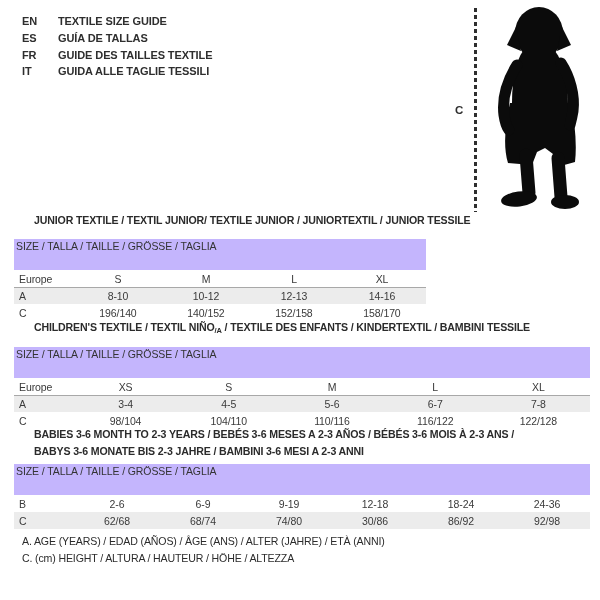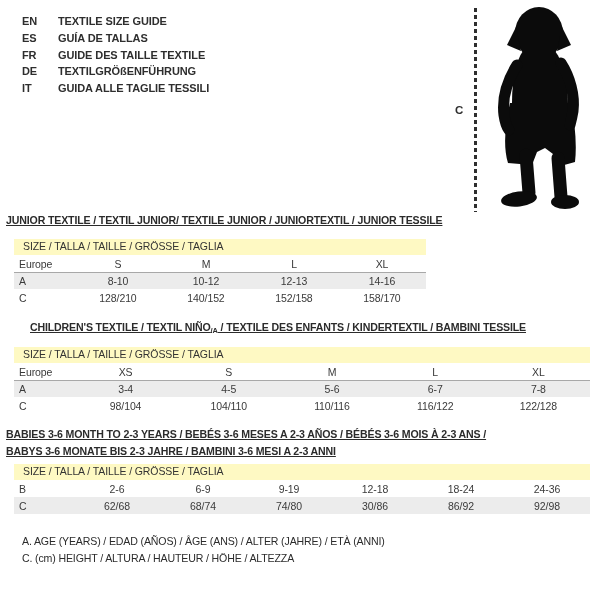--- a/index.html
+++ b/index.html
@@ -13,32 +13,32 @@
   .lang-code{width:36px;}
   .lang-text{white-space:nowrap;}
 
   
   .figure-line{position:absolute;left:474px;top:8px;height:204px;width:2.5px;
     background:repeating-linear-gradient(#2e2e2e 0 3.5px,transparent 3.5px 7px);}
   .figure-label{position:absolute;left:455px;top:104px;font-size:11.5px;font-weight:700;}
   .figure-svg{position:absolute;left:498px;top:5px;}
 
   
-  .section-title{position:absolute;left:6px;font-size:10.6px;font-weight:700;letter-spacing:-0.15px;white-space:nowrap;color:#2b2b2b;text-decoration:underline;}
+  .section-title{position:absolute;left:34px;font-size:10.6px;font-weight:700;letter-spacing:-0.15px;white-space:nowrap;color:#2b2b2b;}
   #junior-title{top:214px;}
-  #children-title{top:321px;margin-left:24px;}
+  #children-title{top:321px;}
   #babies-title{top:426px;line-height:17px;}
   .sub{font-size:7.5px;vertical-align:-2px;}
 
   
   .size-table{position:absolute;left:14px;font-size:10.5px;color:#3a3a3a;letter-spacing:-0.1px;}
   #junior-table{top:239px;width:412px;}
   #children-table{top:347px;width:576px;}
   #babies-table{top:464px;width:576px;}
-  .t-head{height:16px;line-height:15.5px;background:#fef9c3;padding-left:9px;color:#333333;}
+  .t-head{height:31px;line-height:15.5px;background:#c4b5fd;padding-left:2px;color:#333333;}
   .t-row{display:flex;align-items:center;height:16px;}
   .t-row.tall{height:17px;}
   .t-row.rule{border-bottom:1px solid #a8a8a8;}
   .t-row.alt{background:#ececec;}
   .c-label{flex:0 0 60px;padding-left:5px;box-sizing:border-box;text-align:left;}
   .c-data{flex:1;text-align:center;}
 
   
   .legend{position:absolute;left:22px;top:533px;font-weight:400;font-size:10.6px;line-height:17.2px;letter-spacing:-0.15px;color:#2b2b2b;}
   .legend div{white-space:nowrap;}
@@ -52,25 +52,21 @@
     <div class="lang-row">
       <span class="lang-code">EN</span>
       <span class="lang-text">TEXTILE SIZE GUIDE</span>
     </div>
     <div class="lang-row">
       <span class="lang-code">ES</span>
       <span class="lang-text">GUÍA DE TALLAS</span>
     </div>
     <div class="lang-row">
       <span class="lang-code">FR</span>
-      <span class="lang-text">GUIDE DES TAILLE TEXTILE</span>
-    </div>
-    <div class="lang-row">
-      <span class="lang-code">DE</span>
-      <span class="lang-text">TEXTILGRÖßENFÜHRUNG</span>
+      <span class="lang-text">GUIDE DES TAILLES TEXTILE</span>
     </div>
     <div class="lang-row">
       <span class="lang-code">IT</span>
       <span class="lang-text">GUIDA ALLE TAGLIE TESSILI</span>
     </div>
   </div>
 
   <div class="figure-line"></div>
   <div class="figure-label">C</div>
   <svg class="figure-svg" width="102" height="206" viewBox="0 0 102 206" aria-hidden="true">
@@ -105,21 +101,21 @@
     </div>
     <div class="t-row alt">
       <div class="c-label">A</div>
       <div class="c-data">8-10</div>
       <div class="c-data">10-12</div>
       <div class="c-data">12-13</div>
       <div class="c-data">14-16</div>
     </div>
     <div class="t-row tall">
       <div class="c-label">C</div>
-      <div class="c-data">128/210</div>
+      <div class="c-data">196/140</div>
       <div class="c-data">140/152</div>
       <div class="c-data">152/158</div>
       <div class="c-data">158/170</div>
     </div>
   </div>
 
   <div class="section-title" id="children-title">
     <span>CHILDREN'S TEXTILE / TEXTIL NIÑO</span><span class="sub">/A</span><span> / TEXTILE DES ENFANTS / KINDERTEXTIL / BAMBINI TESSILE</span>
   </div>
   <div class="size-table" id="children-table">

